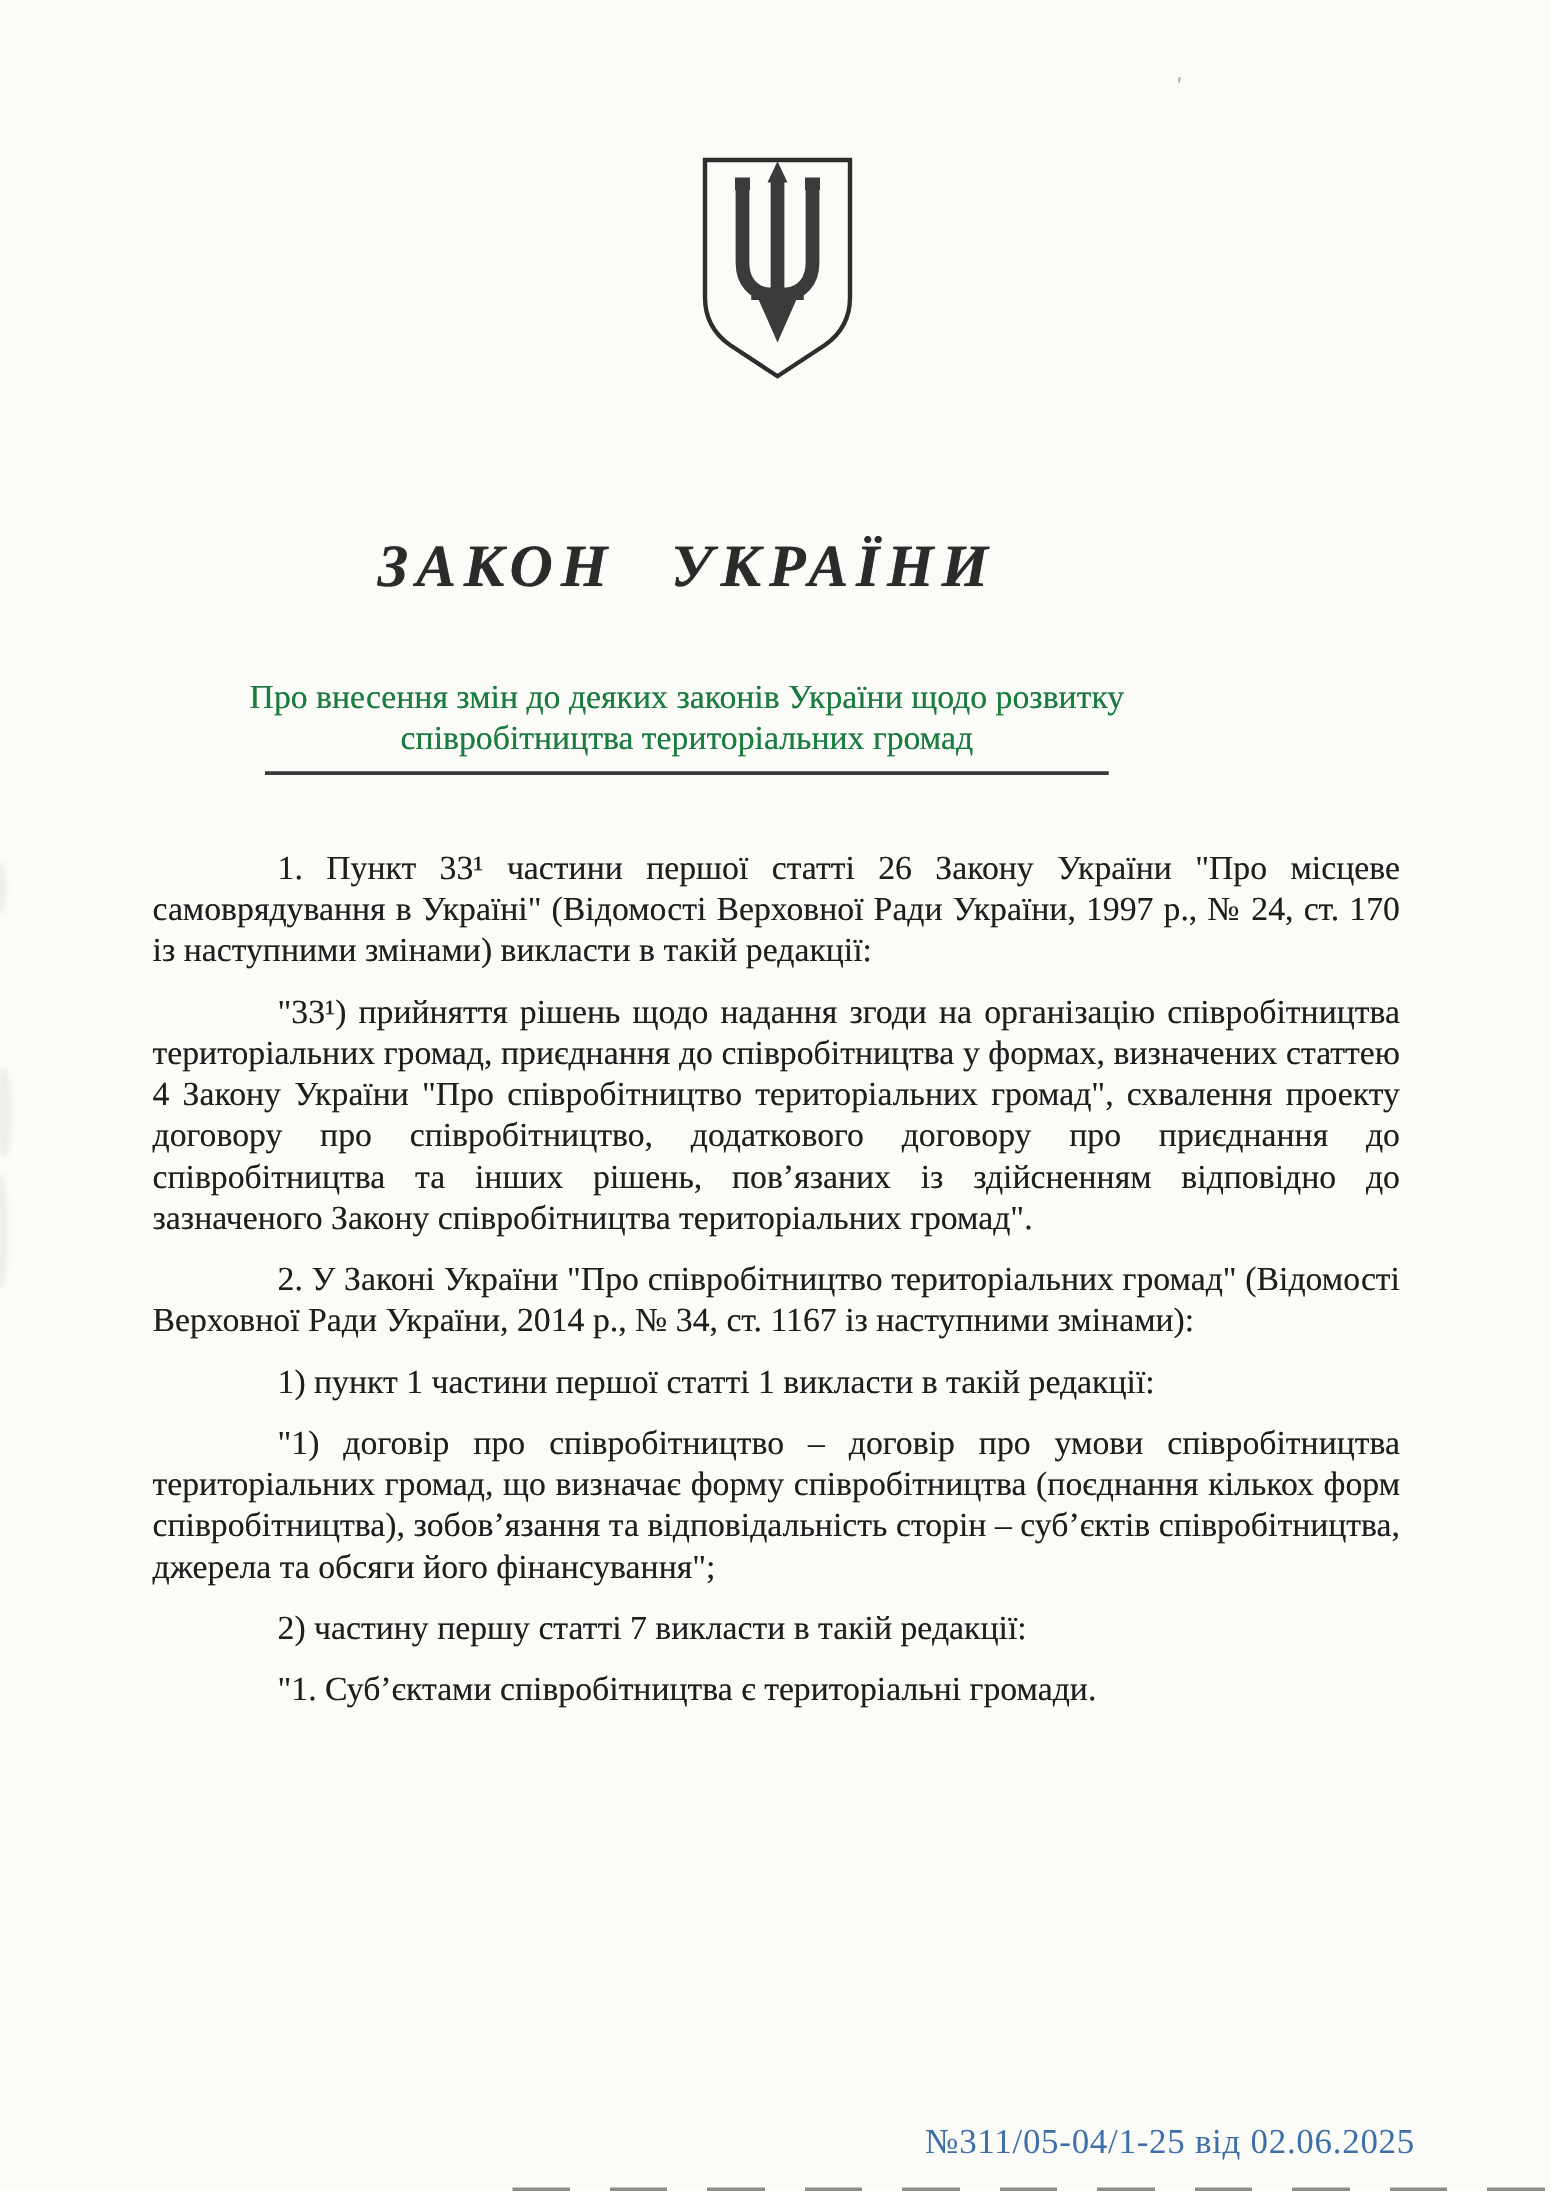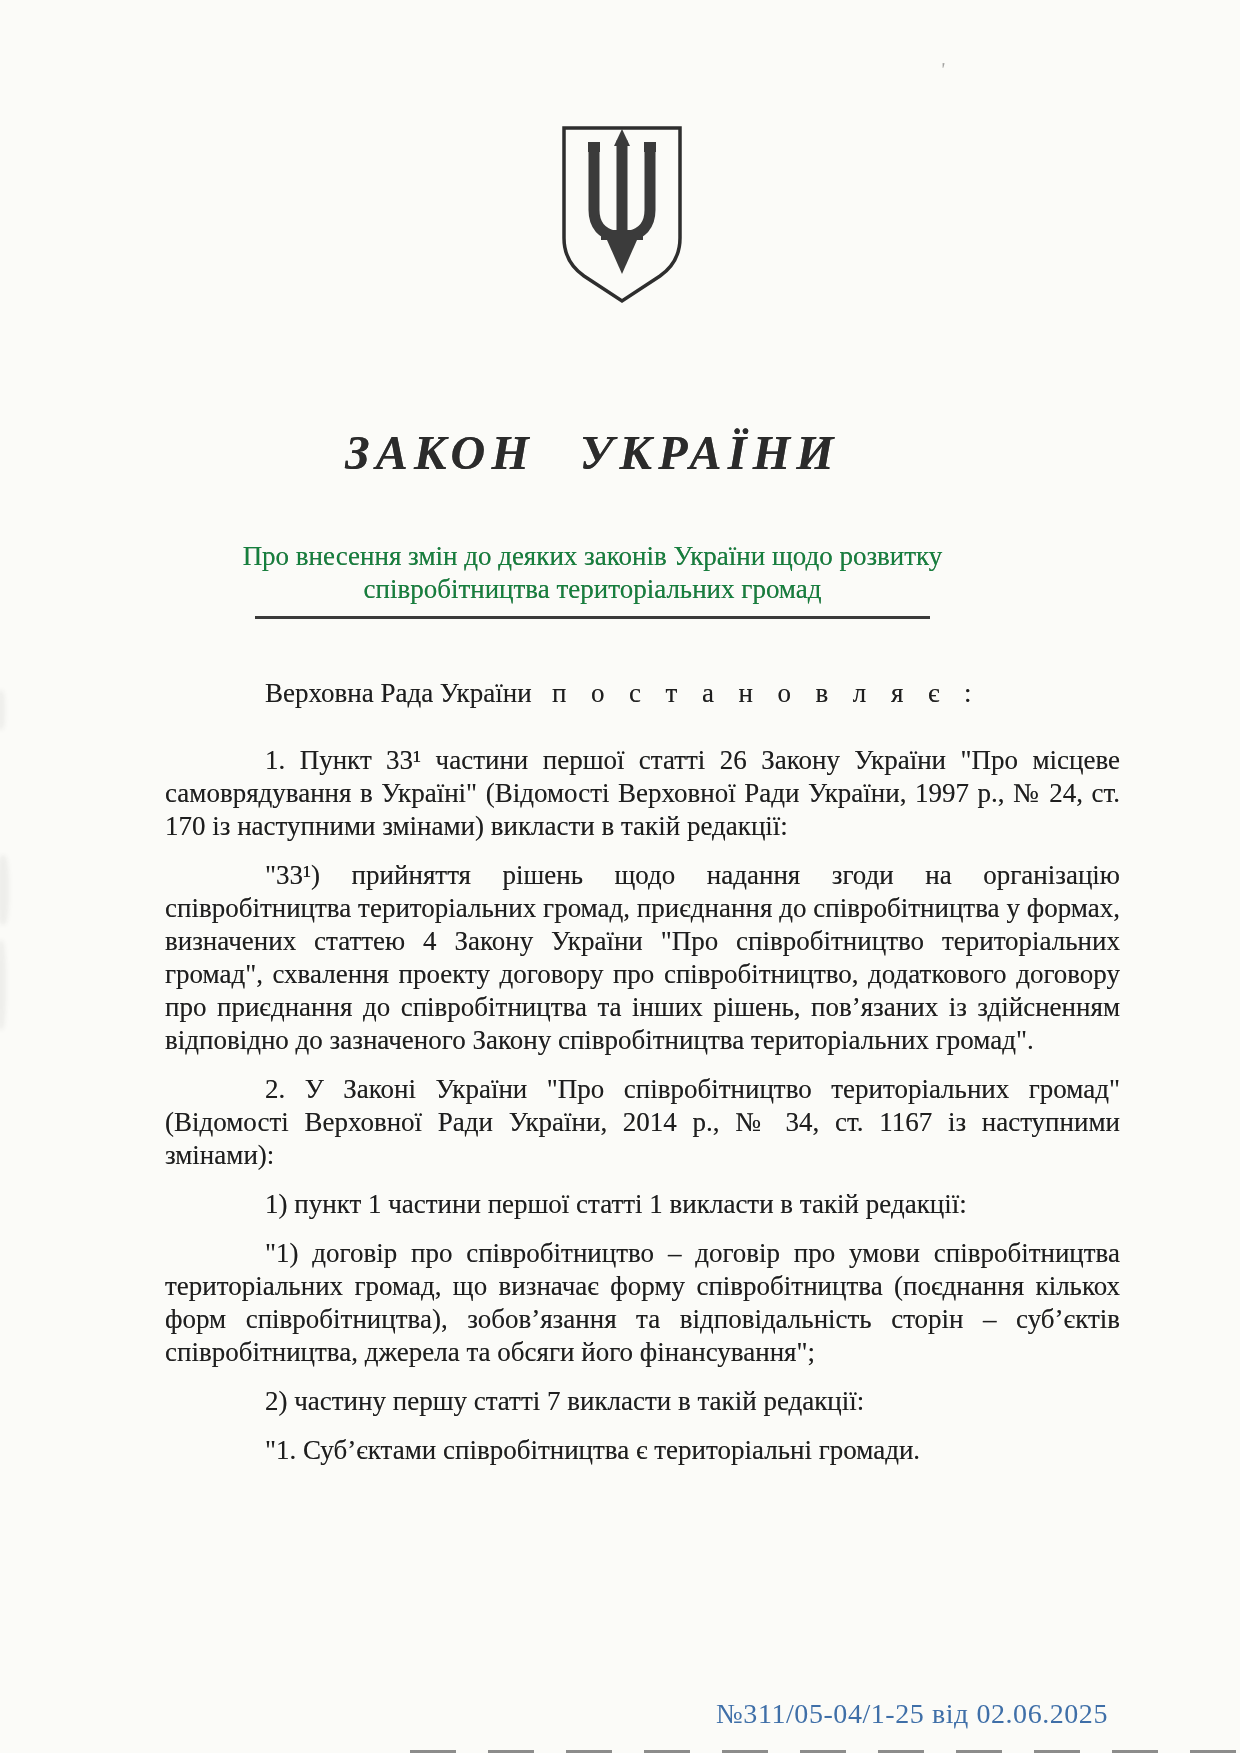--- a/index.html
+++ b/index.html
@@ -8,21 +8,20 @@
     width:1240px;height:1753px;
     margin:0 auto;
     background:#fbfbf8;
     overflow:hidden;
     font-family:"Liberation Serif", serif;
     color:#1e1e1e;
   }
   .content{
     position:relative;
     padding:0 120px 0 122px;
-    margin-left:43px;
   }
   
   .emblem-wrap{
     width:130px;
     margin:122px auto 0 auto;
     position:relative;
     left:2px;
   }
   
   .header-wrap{
@@ -66,21 +65,21 @@
     text-indent:100px;
     text-align:justify;
   }
   .preamble{margin-bottom:34px;text-align:left;}
   .spaced{letter-spacing:0.33em;}
   .single{text-align:left;}
   
   .reg-number{
     position:absolute;
     top:1698px;
-    right:132px;
+    right:108px;
     font-size:28px;
     letter-spacing:0.02em;
   }
   
   .edge-noise{
     position:absolute;
     background:rgba(40,40,40,.06);
     filter:blur(2px);
     border-radius:40%;
   }
@@ -126,24 +125,20 @@
     <div class="header-wrap">
       <div class="law-title">ЗАКОН УКРАЇНИ</div>
       <div class="law-subtitle">
         <div>Про внесення змін до деяких законів України щодо розвитку</div>
         <div>співробітництва територіальних громад</div>
       </div>
       <div class="subtitle-underline"></div>
     </div>
 
     <div class="bodytext">
-      <p class="para preamble">
-        <span>Верховна Рада України</span>&nbsp;&nbsp;
-        <span class="spaced">п о с т а н о в л я є :</span>
-      </p>
 
 
       <p class="para">1. Пункт 33¹ частини першої статті 26 Закону України "Про місцеве самоврядування в Україні" (Відомості Верховної Ради України, 1997 р., № 24, ст. 170 із наступними змінами) викласти в такій редакції:</p>
 
       <p class="para">"33¹) прийняття рішень щодо надання згоди на організацію співробітництва територіальних громад, приєднання до співробітництва у формах, визначених статтею 4 Закону України "Про співробітництво територіальних громад", схвалення проекту договору про співробітництво, додаткового договору про приєднання до співробітництва та інших рішень, пов’язаних із здійсненням відповідно до зазначеного Закону співробітництва територіальних громад".</p>
 
       <p class="para">2. У Законі України "Про співробітництво територіальних громад" (Відомості Верховної Ради України, 2014 р., № 34, ст. 1167 із наступними змінами):</p>
 
       <p class="para single">1) пункт 1 частини першої статті 1 викласти в такій редакції:</p>
 

